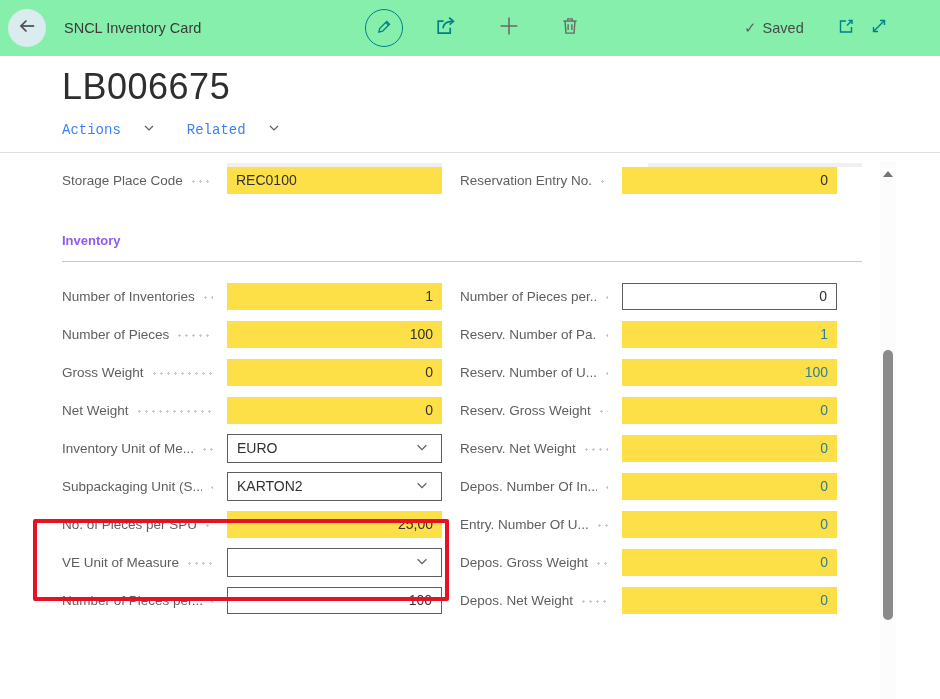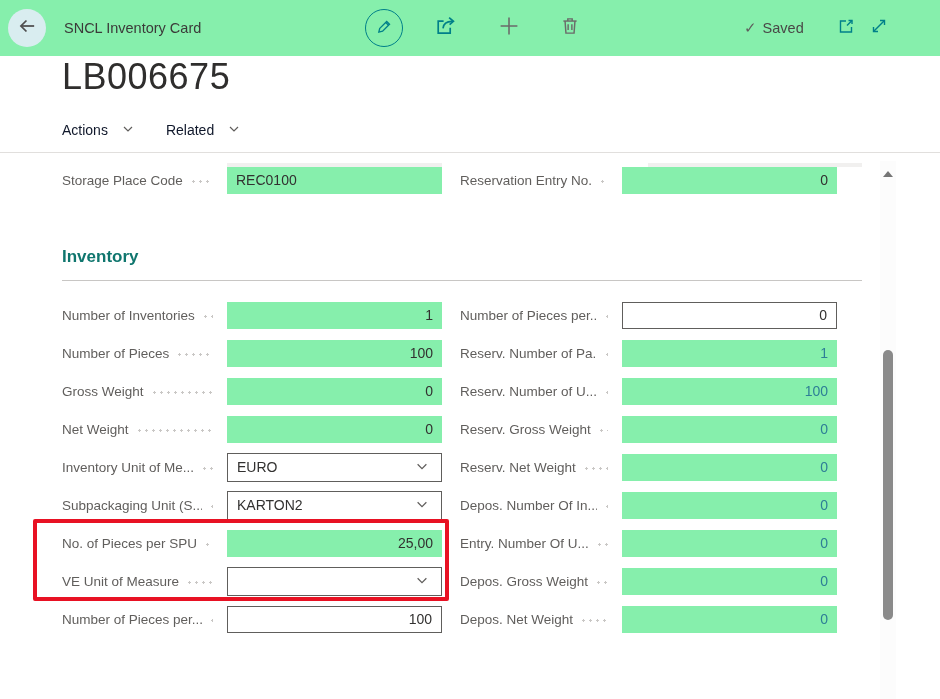--- a/index.html
+++ b/index.html
@@ -17,52 +17,52 @@
            align-items:center; justify-content:center; cursor:pointer; }
   .edit-btn { left:365px; top:9px; transform:none; width:38px; height:38px;
               border:1.6px solid #008089; border-radius:50%; color:#008089; }
   .teal { color:#008089; }
   .gray-ic { color:#6b6a69; }
   .saved { position:absolute; left:744px; top:50%; transform:translateY(-50%);
            display:flex; align-items:center; gap:6px; font-size:14.5px; color:#494847; }
   .saved .check { font-size:15px; color:#5f5e5d; }
 
   
-  .title-row { height:52px; padding-left:62px; display:flex; align-items:flex-start; }
+  .title-row { height:52px; padding-left:62px; display:flex; align-items:flex-end; }
   .page-title { font-size:36px; font-weight:300; color:#2f2e2d; letter-spacing:.5px; }
   .menu-bar { height:45px; padding-left:62px; display:flex; align-items:center; gap:32px;
               border-bottom:1px solid #e1dfdd; }
-  .menu-item { display:flex; align-items:center; gap:14px; font-size:14px; color:#0f172a;
-               cursor:pointer; }
+  .menu-item { display:flex; align-items:center; gap:22px; font-size:14px; color:#3b82f6;
+               cursor:pointer;font-family:Liberation Mono, monospace; }
   .menu-item svg { color:#605e5c; }
 
   
   .content { position:relative; height:546px; background:#fff; }
   .inner { padding-left:62px; }
   .sliver { position:absolute; top:2px; height:4px; background:#f1f0ef; }
   .sliver.l { left:227px; width:215px; }
   .sliver.r { left:648px; width:214px; }
 
   .grid2 { display:grid; grid-template-columns:380px 377px; column-gap:18px; }
   .top-grid { margin-top:8px; }
-  .section-h { margin-top:48px; width:800px; font-size:17px; font-weight:700;
-               color:#0f766e; padding-bottom:13px; border-bottom:1px solid #c8c6c4; }
+  .section-h { margin-top:34px; width:800px; font-size:13px; font-weight:700;
+               color:#8b5cf6; padding-bottom:13px; border-bottom:1px solid #c8c6c4; }
   .form-grid { margin-top:15px; }
   .col { display:flex; flex-direction:column; }
 
   .frow { height:38px; display:flex; align-items:center; }
   .lblbox { flex:1 1 auto; min-width:0; display:flex; align-items:center; margin-right:6px; }
   .lbl { font-size:13.5px; color:#605e5c; white-space:nowrap; overflow:hidden; }
   .dots { flex:1; min-width:4px; height:3px; margin:2px 8px 0 7px;
           background-image:radial-gradient(circle, #c9c7c5 1.2px, transparent 1.4px);
           background-size:7px 3px; background-repeat:repeat-x; background-position:left center; }
 
   .fld { width:215px; flex:none; height:27px; font-size:14px; display:flex;
          align-items:center; padding:0 9px; color:#323130; }
-  .fld.readonly { background:#86efac; }
+  .fld.readonly { background:#fde047; }
   .fld.link { color:#2e7e96; cursor:pointer; }
   .fld.alignr { justify-content:flex-end; }
   input.fld { border:1px solid #605e5c; background:#fff; outline:none;
               font-family:inherit; display:block; padding:0 9px; }
   input.fld.alignr { text-align:right; }
   .fld.combo { height:29px; border:1px solid #605e5c; background:#fff;
                justify-content:space-between; cursor:pointer; padding-right:12px; }
   .combo-val { white-space:nowrap; overflow:hidden; }
 
   .toggle { width:41px; height:20px; border:1px solid #8a8886; border-radius:11px;

